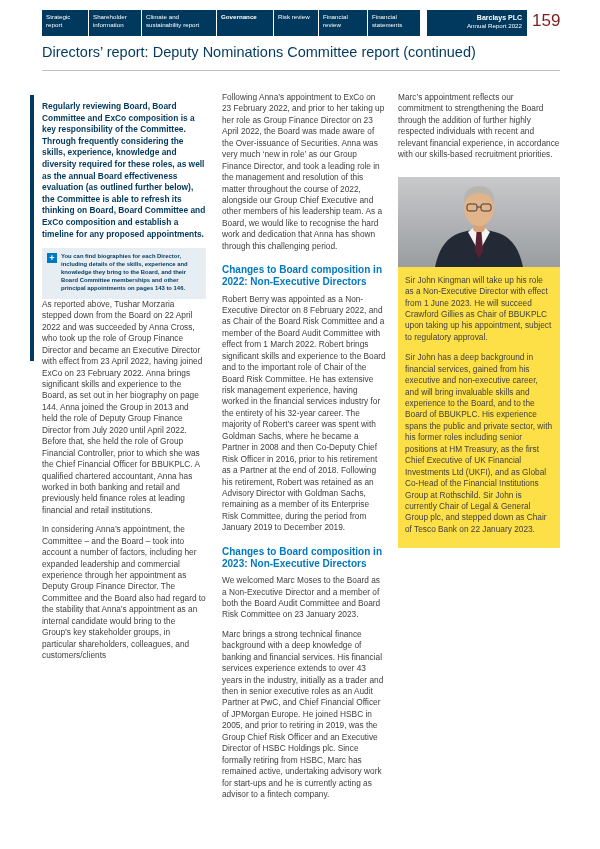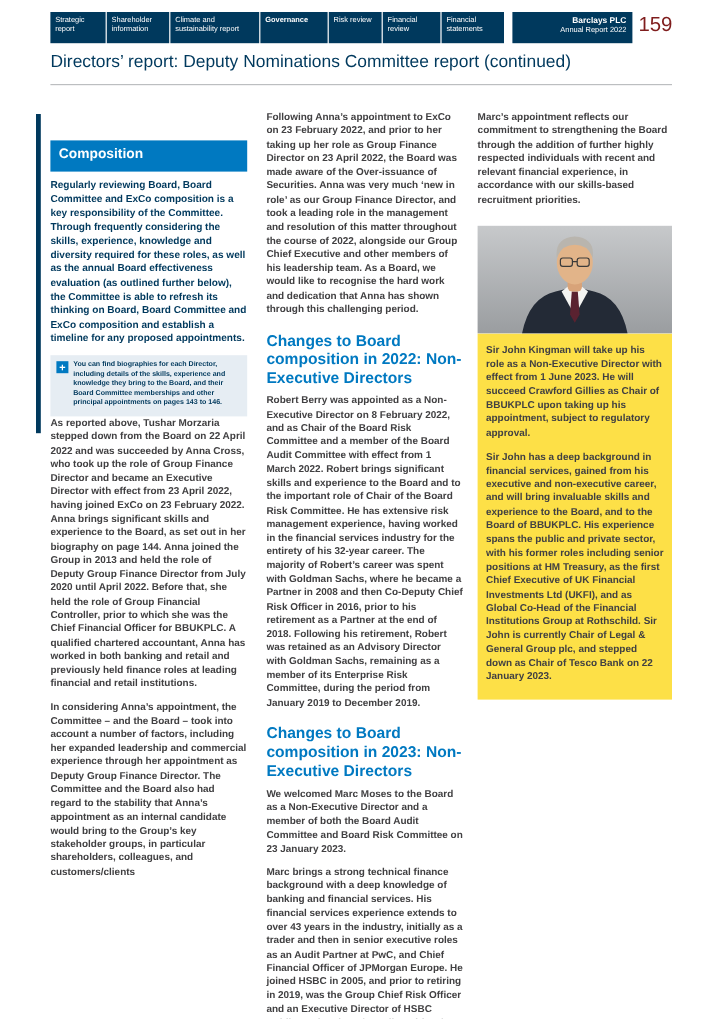--- a/index.html
+++ b/index.html
@@ -27,21 +27,21 @@
     position:absolute; left:532px; top:11px; font-size:17px; color:#7f1d1d;
   }
   
   .page-title {
     position:absolute; left:42px; top:44px; width:520px;
     font-size:14.5px; color:#00395d; font-weight:normal;
   }
   .rule { position:absolute; left:42px; top:70px; width:518px; border-top:1px solid #bcbec0; }
   
   .col { position:absolute; font-size:8.3px; line-height:1.38; color:#414042; }
-  .col p { margin-bottom:8px;font-weight:bold; }
+  .col p { margin-bottom:8px; }
   #col-left  { left:42px;  top:95px; width:164px; }
   #col-mid   { left:222px; top:92px; width:164px; }
   #col-right { left:398px; top:92px; width:162px; }
   .accent-bar { position:absolute; left:30px; top:95px; width:4px; height:266px; background:#00395d; }
   
   .comp-header {
     margin-top:22px; background:#0079c1; color:#ffffff; font-weight:bold;
     font-size:11.5px; padding:5px 7px;
   }
   .comp-intro {
@@ -50,21 +50,21 @@
   .note {
     margin-top:4px; background:#e6edf3; padding:5px 6px 6px 5px;
     display:flex; gap:4px; align-items:flex-start;
   }
   .note .plus {
     flex:0 0 10px; width:10px; height:10px; background:#0079c1; color:#ffffff;
     font-size:9px; line-height:10px; text-align:center; font-weight:bold;
   }
   .note .note-text { font-size:5.9px; line-height:1.35; font-weight:bold; color:#00395d; }
   .sec-heading {
-    color:#0079c1; font-size:13px; line-height:1.22; font-weight:bold;
+    color:#0079c1; font-size:10px; line-height:1.22; font-weight:bold;
     margin:12px 0 5px 0;
   }
   
   .card { margin-top:16px; }
   .card-header {
     background:#d1d3d4; color:#00395d; font-weight:bold; font-size:8.9px;
     padding:6px 7px;
   }
   .card-photo { display:block; width:100%; height:90px; }
   .card-body { background:#fde047; padding:8px 7px 4px 7px; }
@@ -86,21 +86,20 @@
     <span class="b2">Annual Report 2022</span>
   </span>
 </nav>
 <div class="page-num">159</div>
 
 <h1 class="page-title">Directors’ report: Deputy Nominations Committee report (continued)</h1>
 <div class="rule"></div>
 
 <div class="accent-bar"></div>
 <div class="col" id="col-left">
-  <div class="comp-header">Composition</div>
   <p class="comp-intro">Regularly reviewing Board, Board Committee and ExCo composition is a key responsibility of the Committee. Through frequently considering the skills, experience, knowledge and diversity required for these roles, as well as the annual Board effectiveness evaluation (as outlined further below), the Committee is able to refresh its thinking on Board, Board Committee and ExCo composition and establish a timeline for any proposed appointments.</p>
   <div class="note">
     <span class="plus">+</span>
     <span class="note-text">You can find biographies for each Director, including details of the skills, experience and knowledge they bring to the Board, and their Board Committee memberships and other principal appointments on pages 143 to 146.</span>
   </div>
   <p>As reported above, Tushar Morzaria stepped down from the Board on 22 April 2022 and was succeeded by Anna Cross, who took up the role of Group Finance Director and became an Executive Director with effect from 23 April 2022, having joined ExCo on 23 February 2022. Anna brings significant skills and experience to the Board, as set out in her biography on page 144. Anna joined the Group in 2013 and held the role of Deputy Group Finance Director from July 2020 until April 2022. Before that, she held the role of Group Financial Controller, prior to which she was the Chief Financial Officer for BBUKPLC. A qualified chartered accountant, Anna has worked in both banking and retail and previously held finance roles at leading financial and retail institutions.</p>
   <p>In considering Anna’s appointment, the Committee – and the Board – took into account a number of factors, including her expanded leadership and commercial experience through her appointment as Deputy Group Finance Director. The Committee and the Board also had regard to the stability that Anna’s appointment as an internal candidate would bring to the Group’s key stakeholder groups, in particular shareholders, colleagues, and customers/clients</p>
 </div>
 
 <div class="col" id="col-mid">

